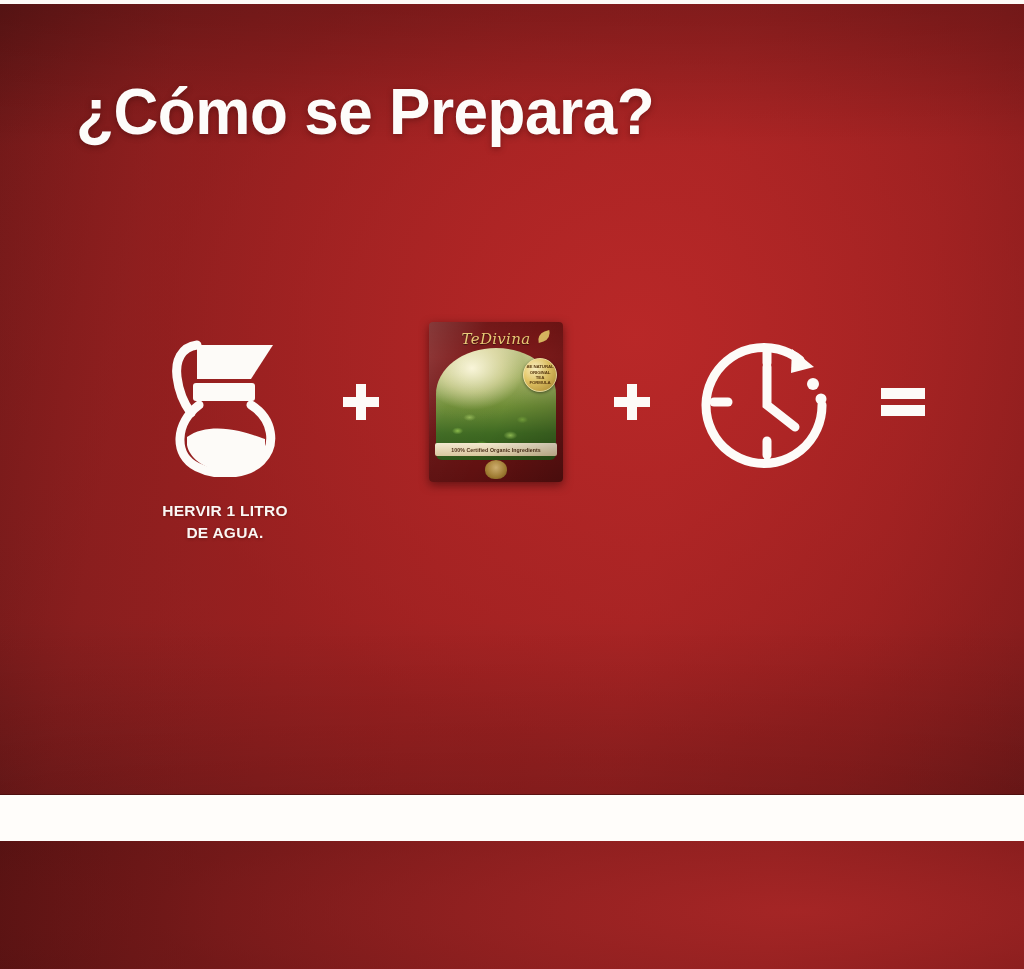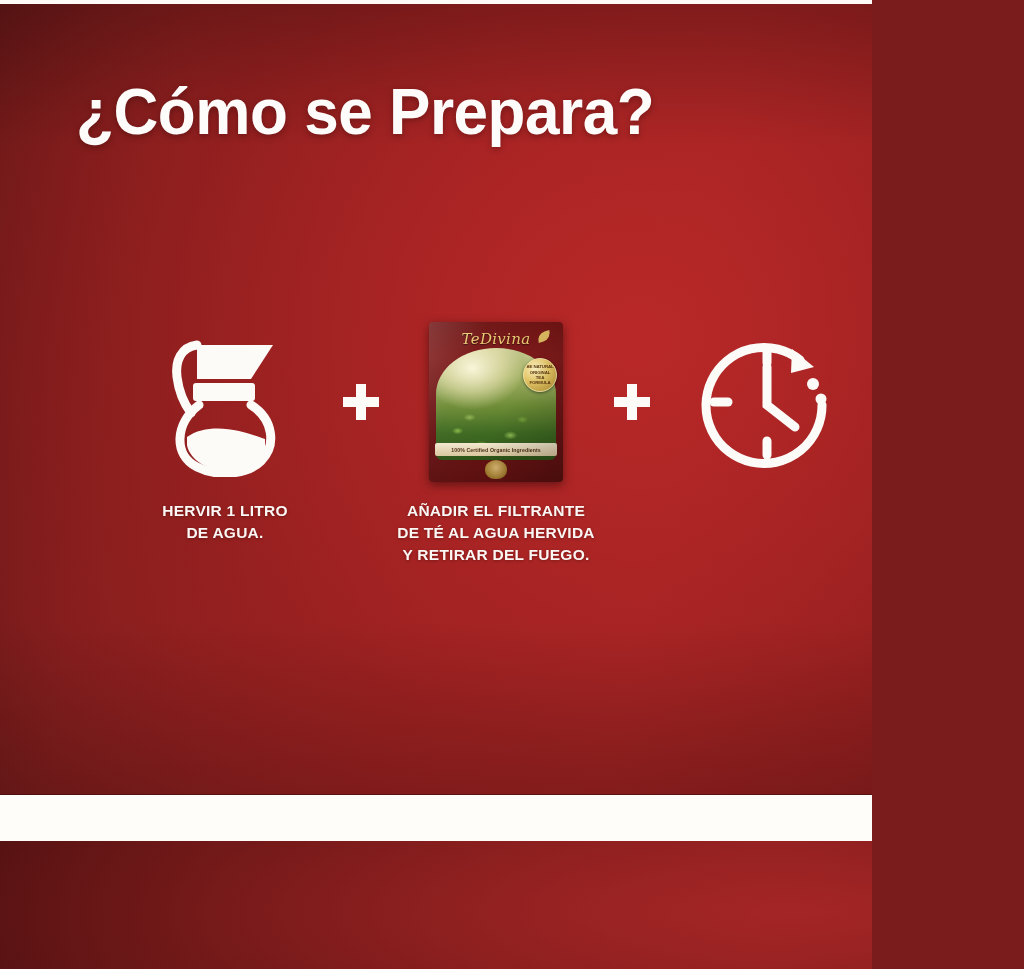--- a/index.html
+++ b/index.html
@@ -8,21 +8,21 @@
   html, body {
     width:1024px;
     height:969px;
     overflow:hidden;
     background:#7a1c1c;
     font-family:"Liberation Sans", sans-serif;
   }
 
   #poster {
     position:relative;
-    width:872px;
+    width:1024px;
     height:969px;
     overflow:hidden;
   }
 
   
   .top-sliver{
     position:absolute;
     left:0; top:0;
     width:1024px; height:4px;
     background:#fdfaf7;
@@ -281,23 +281,20 @@
           <div class="pack-seal">
             <span>BE NATURAL ORIGINAL TEA FORMULA</span>
           </div>
           <div class="pack-banner">
             <span>100% Certified Organic Ingredients</span>
           </div>
           <div class="pack-emblem"></div>
           <div class="pack-gloss"></div>
         </div>
       </div>
-      <div class="step-caption">AÑADIR EL FILTRANTE
-DE TÉ AL AGUA HERVIDA
-Y RETIRAR DEL FUEGO.</div>
     </div>
 
     <div class="op">
       <svg width="40" height="40" viewBox="0 0 40 40" aria-hidden="true">
         <path d="M15 2 H25 V15 H38 V25 H25 V38 H15 V25 H2 V15 H15 Z" fill="#fdfbf8"></path>
       </svg>
     </div>
 
     <div class="step">
       <div class="step-icon">

